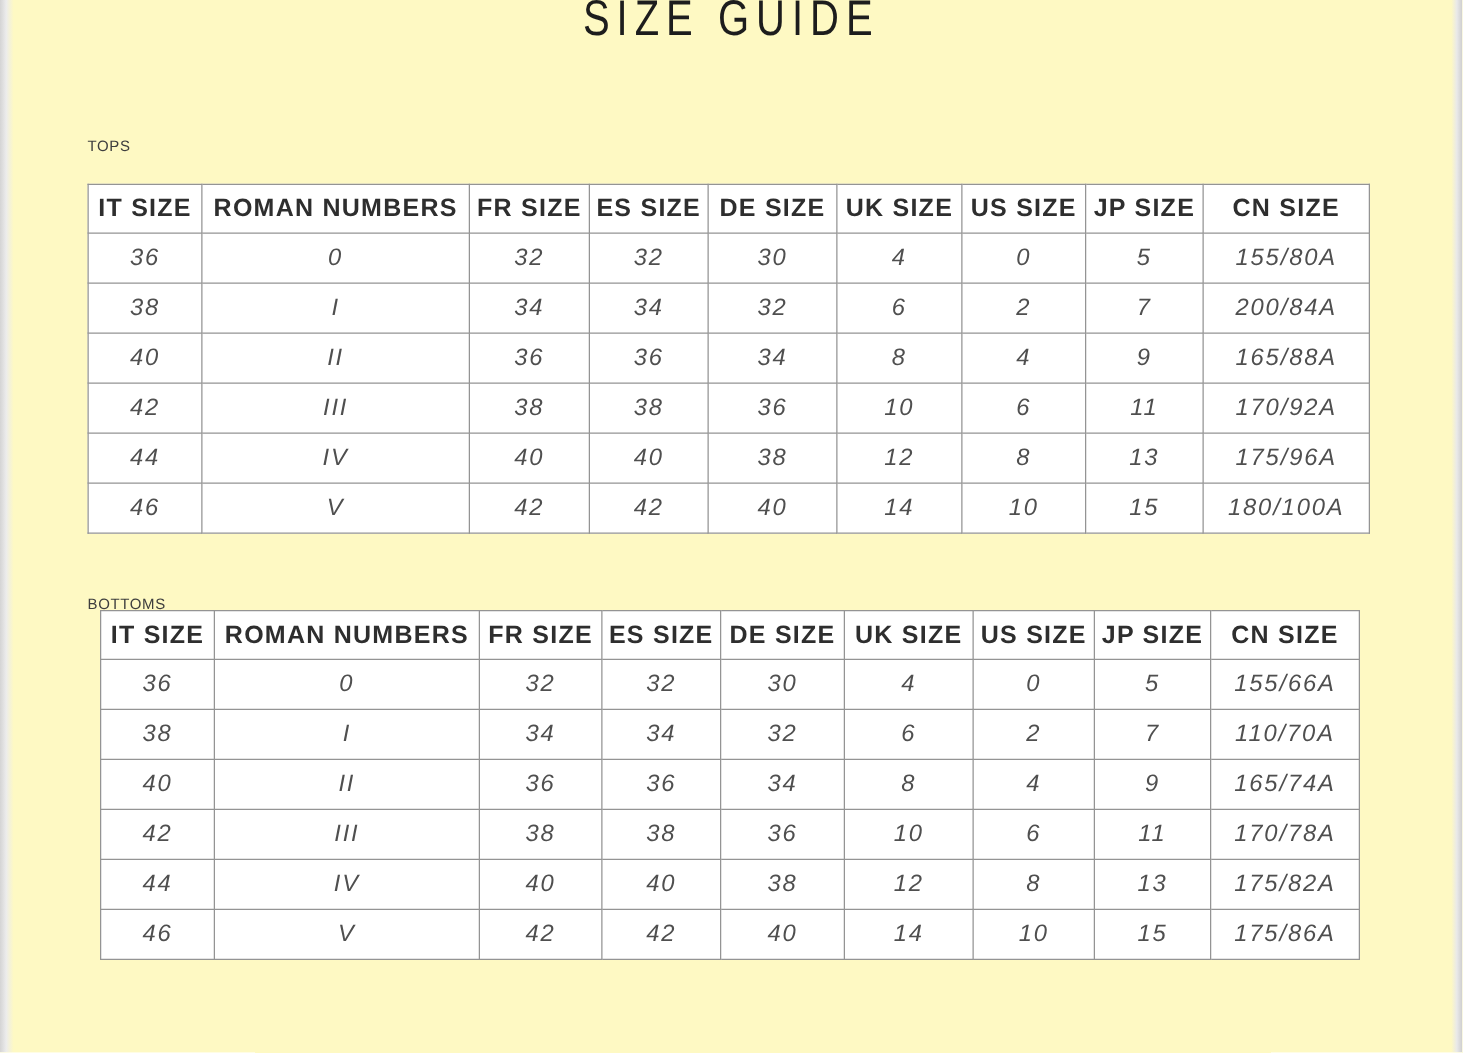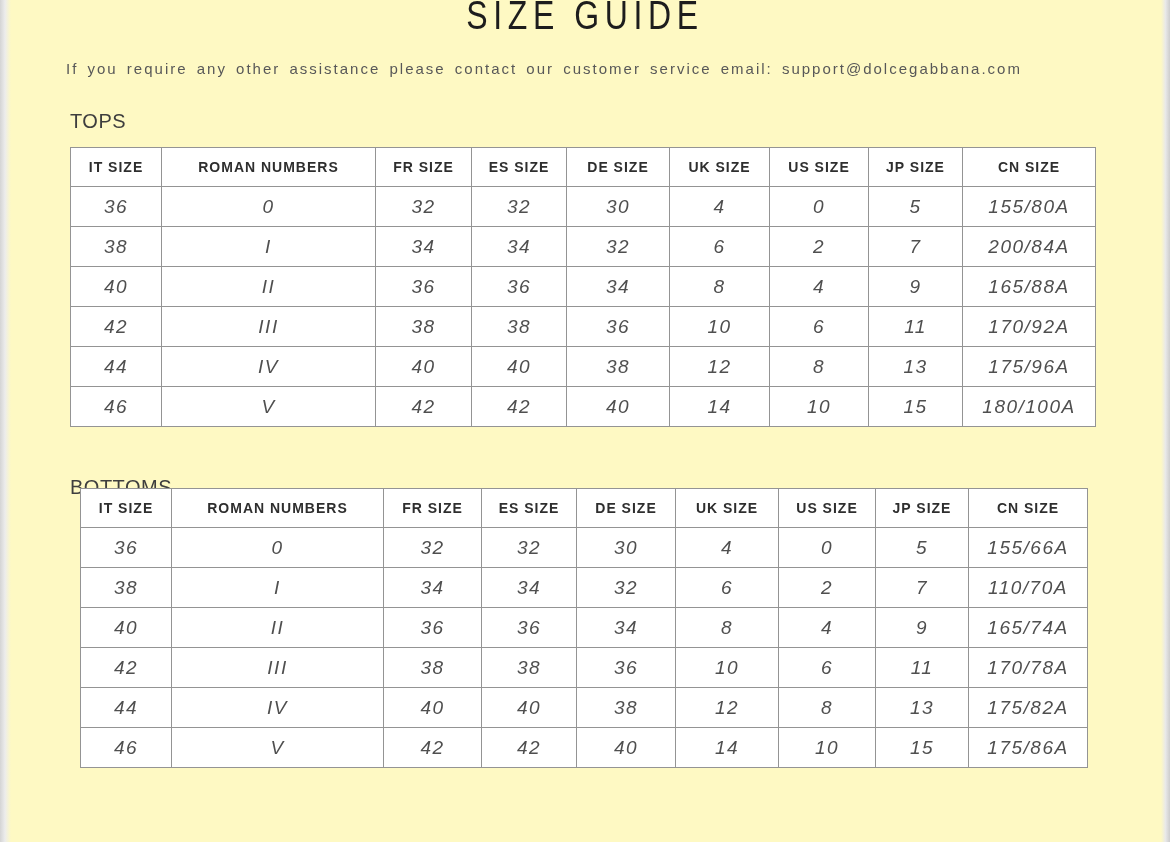--- a/index.html
+++ b/index.html
@@ -40,21 +40,21 @@
     font-size: 15px;
     line-height: 19px;
     letter-spacing: 2px;
     word-spacing: 3px;
     color: #585858;
     white-space: nowrap;
   }
   .tbl-label {
     position: absolute;
     left: 70px;
-    font-size: 20px;
+    font-size: 12px;
     letter-spacing: 0.5px;
     color: #3e3e3e;
   }
   #tops-label    { top: 110px; }
   #bottoms-label { top: 476px; }
 
   table.size-table {
     position: absolute;
     border-collapse: collapse;
     table-layout: fixed;
@@ -68,40 +68,39 @@
     border: 1px solid #949494;
     text-align: center;
     vertical-align: middle;
     padding: 0;
     overflow: hidden;
     white-space: nowrap;
   }
   .size-table thead tr { height: 39px; }
   .size-table tbody tr { height: 40px; font-style: italic; }
   .size-table th {
-    font-size: 14px;
+    font-size: 20px;
     font-weight: 700;
     letter-spacing: 1px;
     color: #2e2e2e;
   }
   .size-table td {
     font-size: 19px;
     font-weight: 400;
     letter-spacing: 1.5px;
     color: #4f4f4f;
   }
 </style>
 </head>
 <body>
 
 <div id="root">
 
   <h1 class="page-title">SIZE GUIDE</h1>
 
-  <p class="subtitle">If you require any other assistance please contact our customer service email: support@dolcegabbana.com</p>
 
   <div class="tbl-label" id="tops-label">TOPS</div>
 
   <table class="size-table" id="tops-table">
       <colgroup>
         <col style="width: 91px;">
         <col style="width: 214px;">
         <col style="width: 96px;">
         <col style="width: 95px;">
         <col style="width: 103px;">

